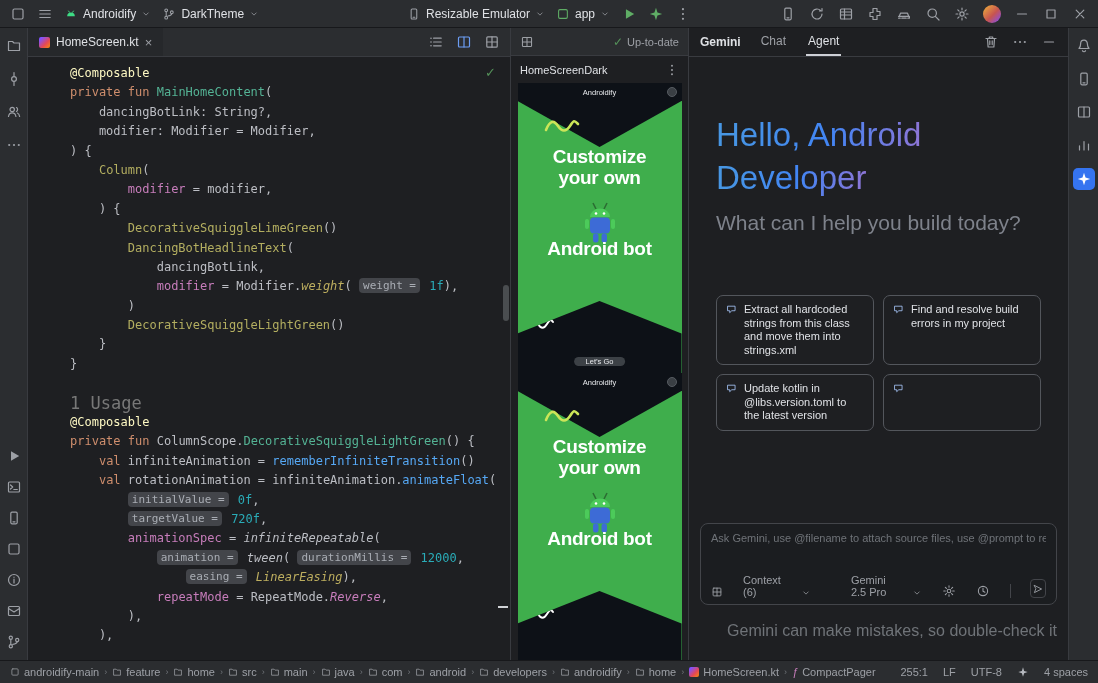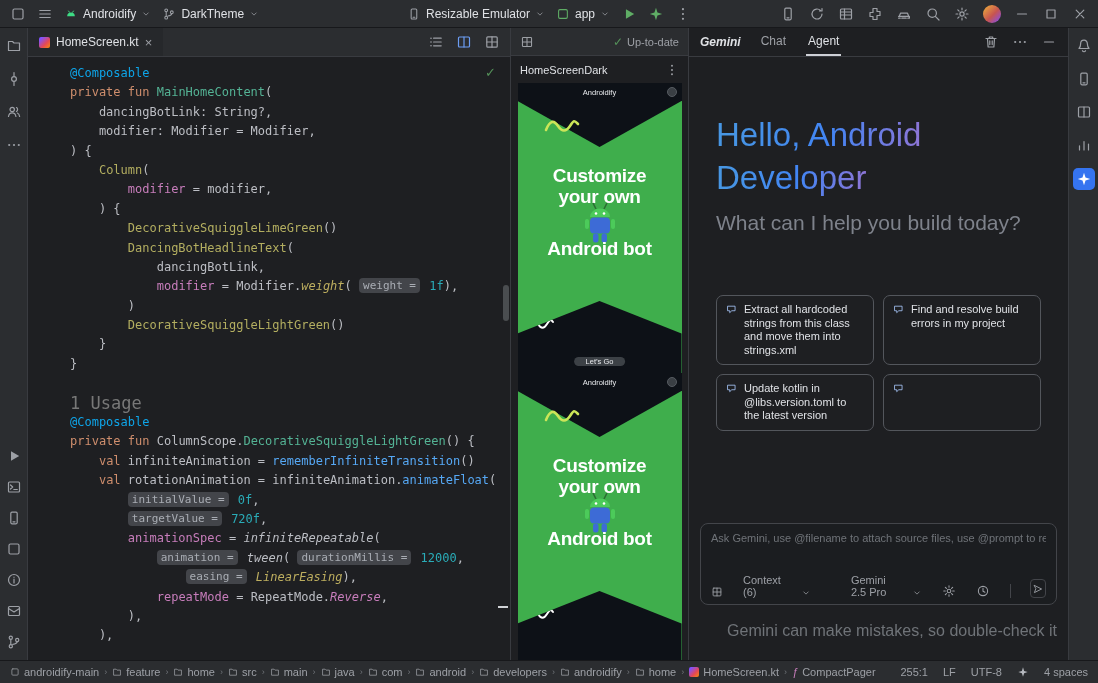--- a/index.html
+++ b/index.html
@@ -32,21 +32,21 @@
   .editor{flex:1;display:flex;flex-direction:column;min-width:0;}
   .tabbar{height:29px;background:#2B2D30;display:flex;align-items:center;border-bottom:1px solid #393B40;flex:none;}
   .tab{height:100%;display:flex;align-items:center;gap:6px;padding:0 11px;font-size:12px;color:#DFE1E5;background:#26282B;}
   .kicon{width:11px;height:11px;border-radius:2px;background:linear-gradient(135deg,#7F52FF 15%,#E44857 60%,#F88909);flex:none;}
   .kicon.sm2{width:10px;height:10px;}
   .tab-close{color:#9DA0A6;font-size:13px;line-height:1;}
   .tab-actions{margin-left:auto;display:flex;gap:12px;padding-right:10px;}
   .code-wrap{position:relative;flex:1;background:#1E1F22;overflow:hidden;}
   #code{font-family:"DejaVu Sans Mono",monospace;font-size:12px;line-height:19.4px;padding:7px 0 0 42px;}
   .cl{height:19.4px;white-space:pre;}
-  .c-kw{color:#CF8E6D}.c-ann{color:#0ea5e9}.c-fn{color:#54B395}.c-call{color:#B3AE60}
+  .c-kw{color:#CF8E6D}.c-ann{color:#fef9c3}.c-fn{color:#54B395}.c-call{color:#B3AE60}
   .c-named{color:#C77DBB}.c-num{color:#2AACB8}
   .c-cmt{color:#787878;font-size:17px}
   .c-it{font-style:italic}
   .c-itg{color:#BDAE5F;font-style:italic}
   .c-itp{color:#C77DBB;font-style:italic}
   .c-blue{color:#56A8F5}
   .c-chip{display:inline-block;background:#43454A;color:#A9ADB4;border-radius:4px;padding:0 4px;font-size:11px;line-height:15px;margin-right:2px;vertical-align:1px;}
   .inspect-check{position:absolute;top:8px;right:14px;color:#549159;font-size:13px;}
   .vthumb{position:absolute;top:228px;right:1px;width:6px;height:36px;background:#4A4D50;border-radius:3px;}
   .vmark{position:absolute;top:549px;right:2px;width:10px;height:2px;background:#D0D2D6;}
@@ -56,31 +56,31 @@
   .pv-toolbar{height:28px;background:#2B2D30;display:flex;align-items:center;justify-content:space-between;padding:0 9px;border-bottom:1px solid #393B40;font-size:11px;color:#9DA0A6;flex:none;}
   .pv-status{display:flex;align-items:center;gap:4px;}
   .pv-check{color:#549159;font-size:12px;}
   .pv-label{height:27px;display:flex;align-items:center;justify-content:space-between;padding:0 9px;font-size:11px;color:#DFE1E5;flex:none;}
   .phone{width:164px;height:290px;margin:0 auto;background:#3FAE4C;position:relative;overflow:hidden;flex:none;}
   .p-appbar{height:18px;background:#0D1117;display:flex;align-items:center;justify-content:center;position:relative;font-size:7.5px;color:#E8EAED;}
   .p-avatar{position:absolute;right:5px;top:4px;width:10px;height:10px;border-radius:50%;background:#3A3F44;border:1px solid #565B61;}
   .p-body{position:absolute;top:18px;left:0;right:0;bottom:0;}
   .p-tri{position:absolute;top:0;left:0;width:100%;height:46px;background:#0D1117;clip-path:polygon(0 0,100% 0,50% 100%);}
   .p-sq-top{position:absolute;left:26px;top:16px;}
-  .p-head{position:absolute;top:64px;left:0;right:0;text-align:center;color:#fff;font-weight:bold;font-size:19px;line-height:21px;letter-spacing:-0.3px;}
+  .p-head{position:absolute;top:45px;left:0;right:0;text-align:center;color:#fff;font-weight:bold;font-size:19px;line-height:21px;letter-spacing:-0.3px;}
   .p-bot-img{position:absolute;top:99px;left:50%;transform:translateX(-50%);}
   .p-head2{position:absolute;top:137px;left:0;right:0;text-align:center;color:#fff;font-weight:bold;font-size:19px;line-height:21px;letter-spacing:-0.3px;}
   .p-bottom{position:absolute;left:0;right:0;bottom:0;height:72px;background:#0D1117;clip-path:polygon(0 100%,100% 100%,100% 45%,50% 0,0 45%);}
   .p-sq-bottom{position:absolute;left:9px;top:16px;}
   .p-cta{position:absolute;left:50%;transform:translateX(-50%);bottom:7px;background:#3C4146;color:#E8EAED;font-size:7.5px;padding:0 12px;border-radius:9px;border:none;font-family:inherit;white-space:nowrap;}
 
   
   .gemini{width:380px;border-left:1px solid #393B40;position:relative;display:flex;flex-direction:column;background:#1E1F22;}
   .g-header{height:29px;display:flex;align-items:center;padding:0 11px;gap:18px;border-bottom:1px solid #393B40;font-size:12px;flex:none;}
-  .g-title{color:#DFE1E5;font-weight:bold;font-style:italic;}
+  .g-title{color:#DFE1E5;font-weight:bold;}
   .g-tab{color:#9DA0A6;height:100%;display:flex;align-items:center;border-bottom:2px solid transparent;padding:0 2px;}
   .g-tab.active{color:#DFE1E5;border-bottom-color:#CED0D6;}
   .g-header-actions{margin-left:auto;display:flex;gap:13px;align-items:center;}
   .g-content{padding:56px 27px 0;}
   .g-h1{font-size:33px;line-height:43px;font-weight:500;color:#4C8EF8;background:linear-gradient(93deg,#4796E3 5%,#4285F4 55%,#8E75D6 100%);-webkit-background-clip:text;background-clip:text;-webkit-text-fill-color:transparent;display:inline-block;}
   .g-sub{font-size:21px;color:#7E828B;margin-top:12px;}
   .g-cards{margin-top:60px;display:grid;grid-template-columns:1fr 1fr;gap:9px;}
   .g-card{border:1px solid #53565C;border-radius:7px;padding:7px 9px;display:flex;gap:7px;font-size:11px;line-height:13.5px;color:#DFE1E5;min-height:42px;align-items:flex-start;}
   .g-card .icon{width:11px;height:11px;color:#A8C7FA;margin-top:1px;}
   .g-bottom{position:absolute;left:11px;right:11px;bottom:20px;}

